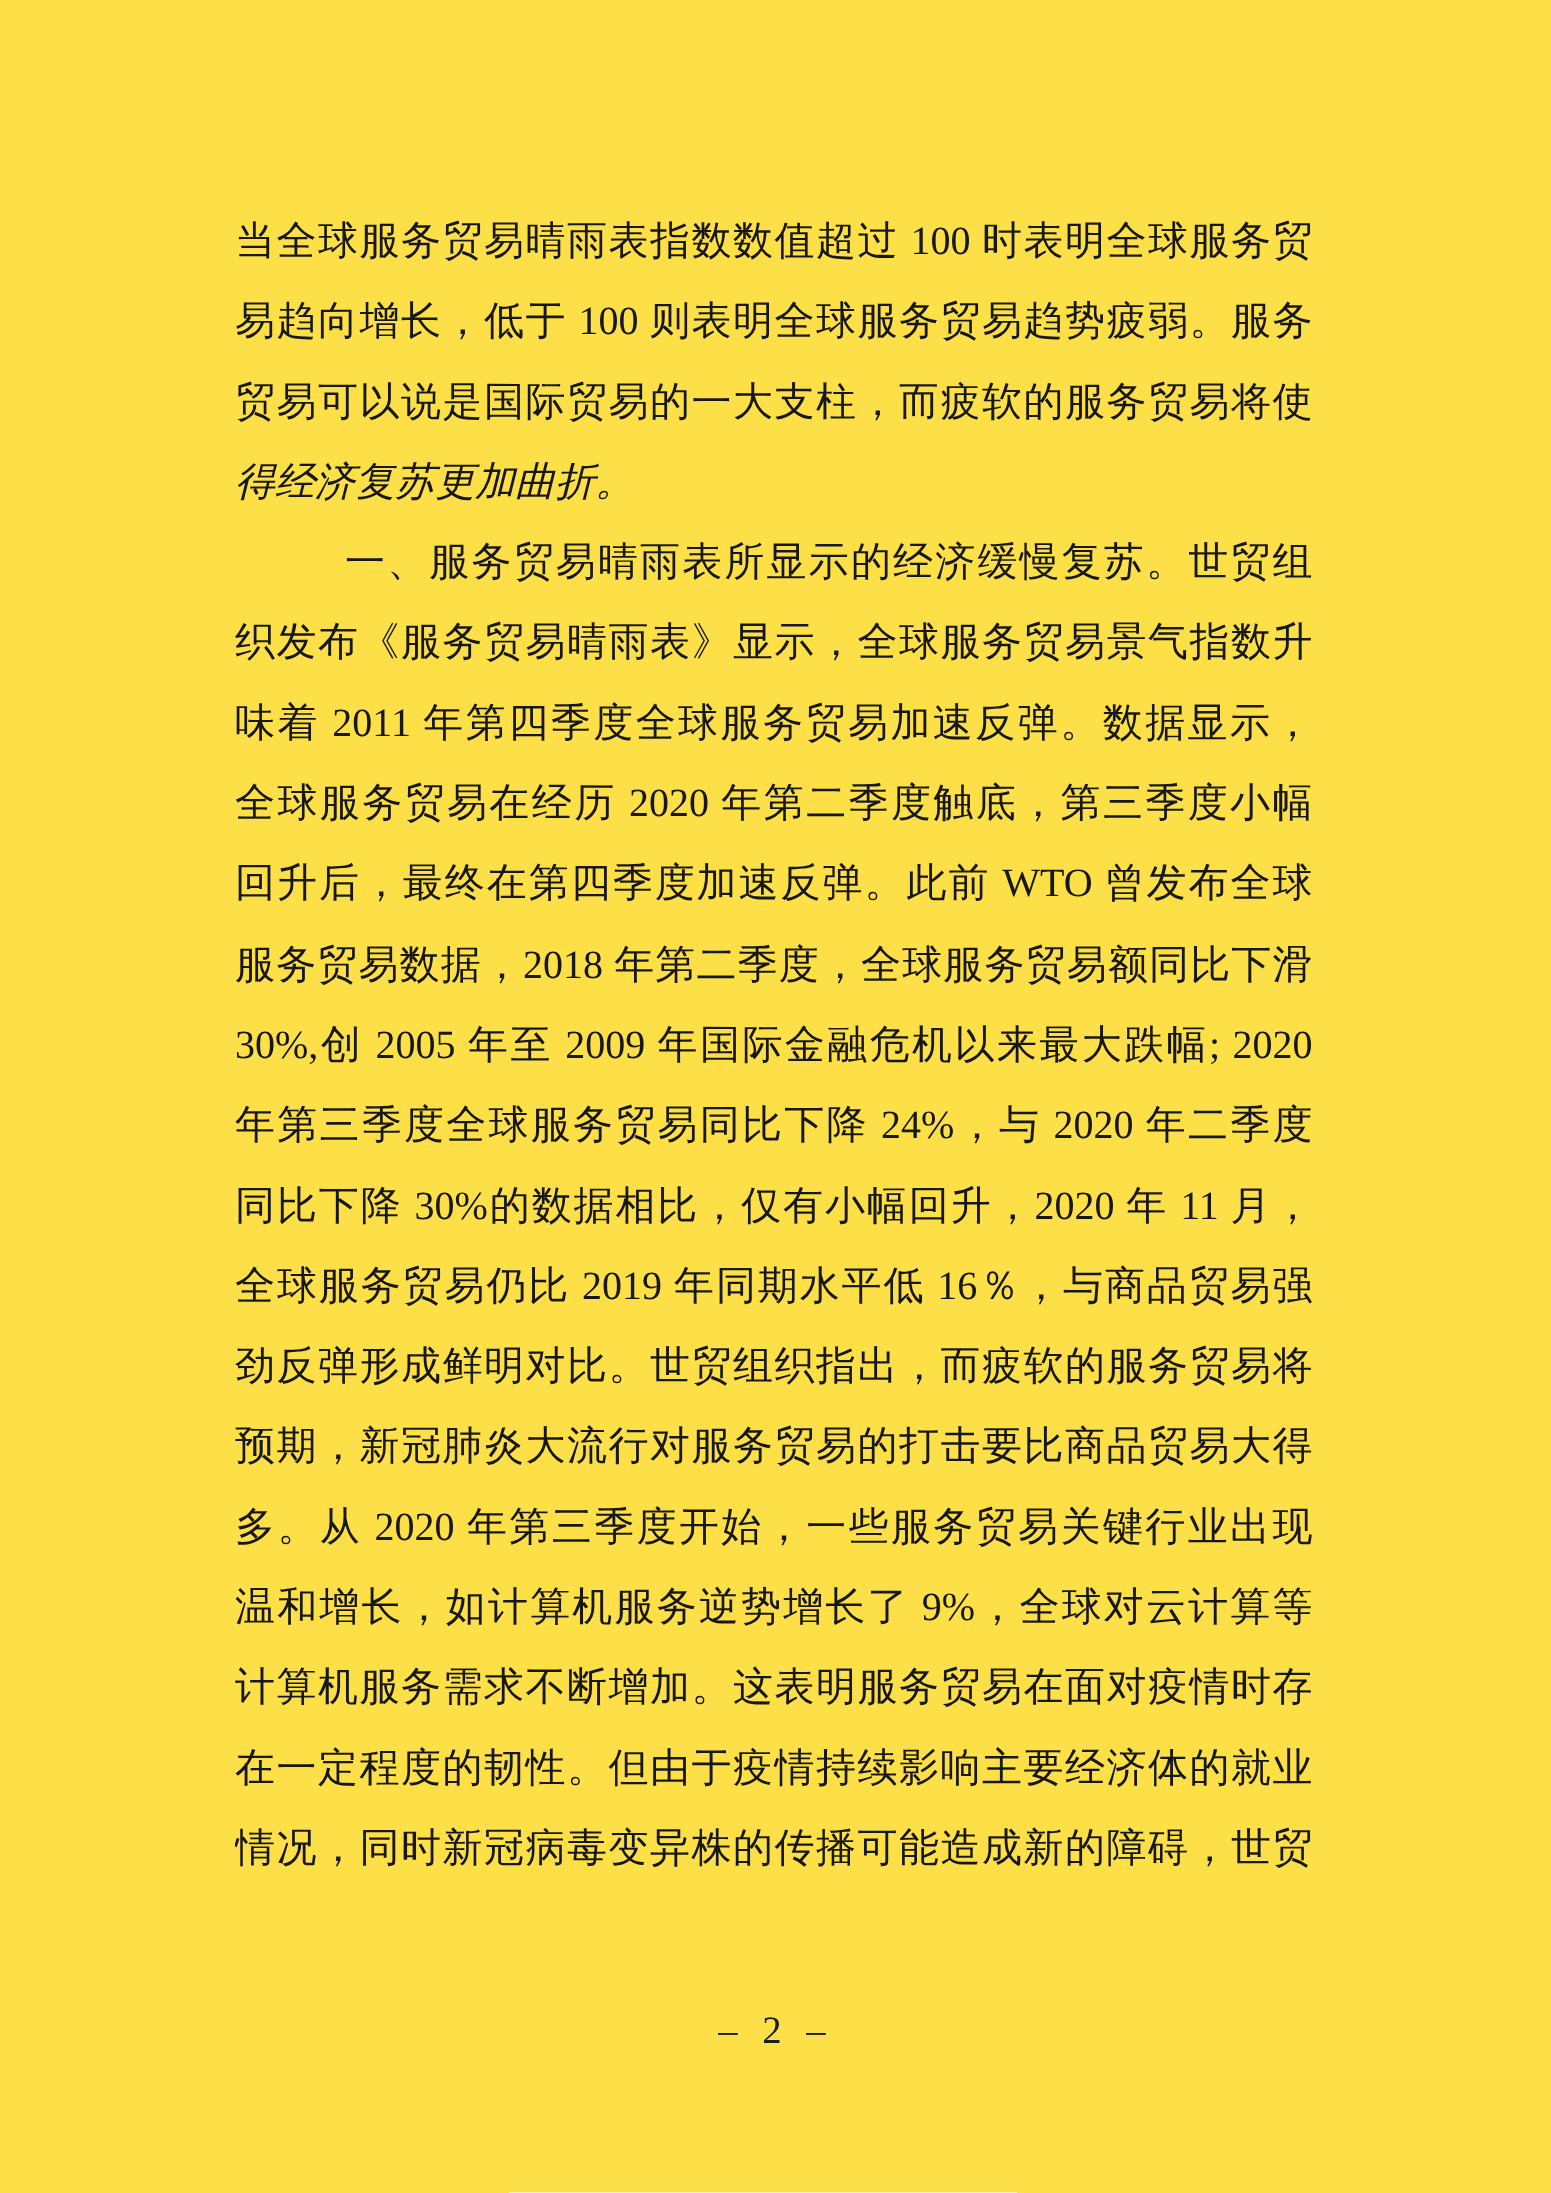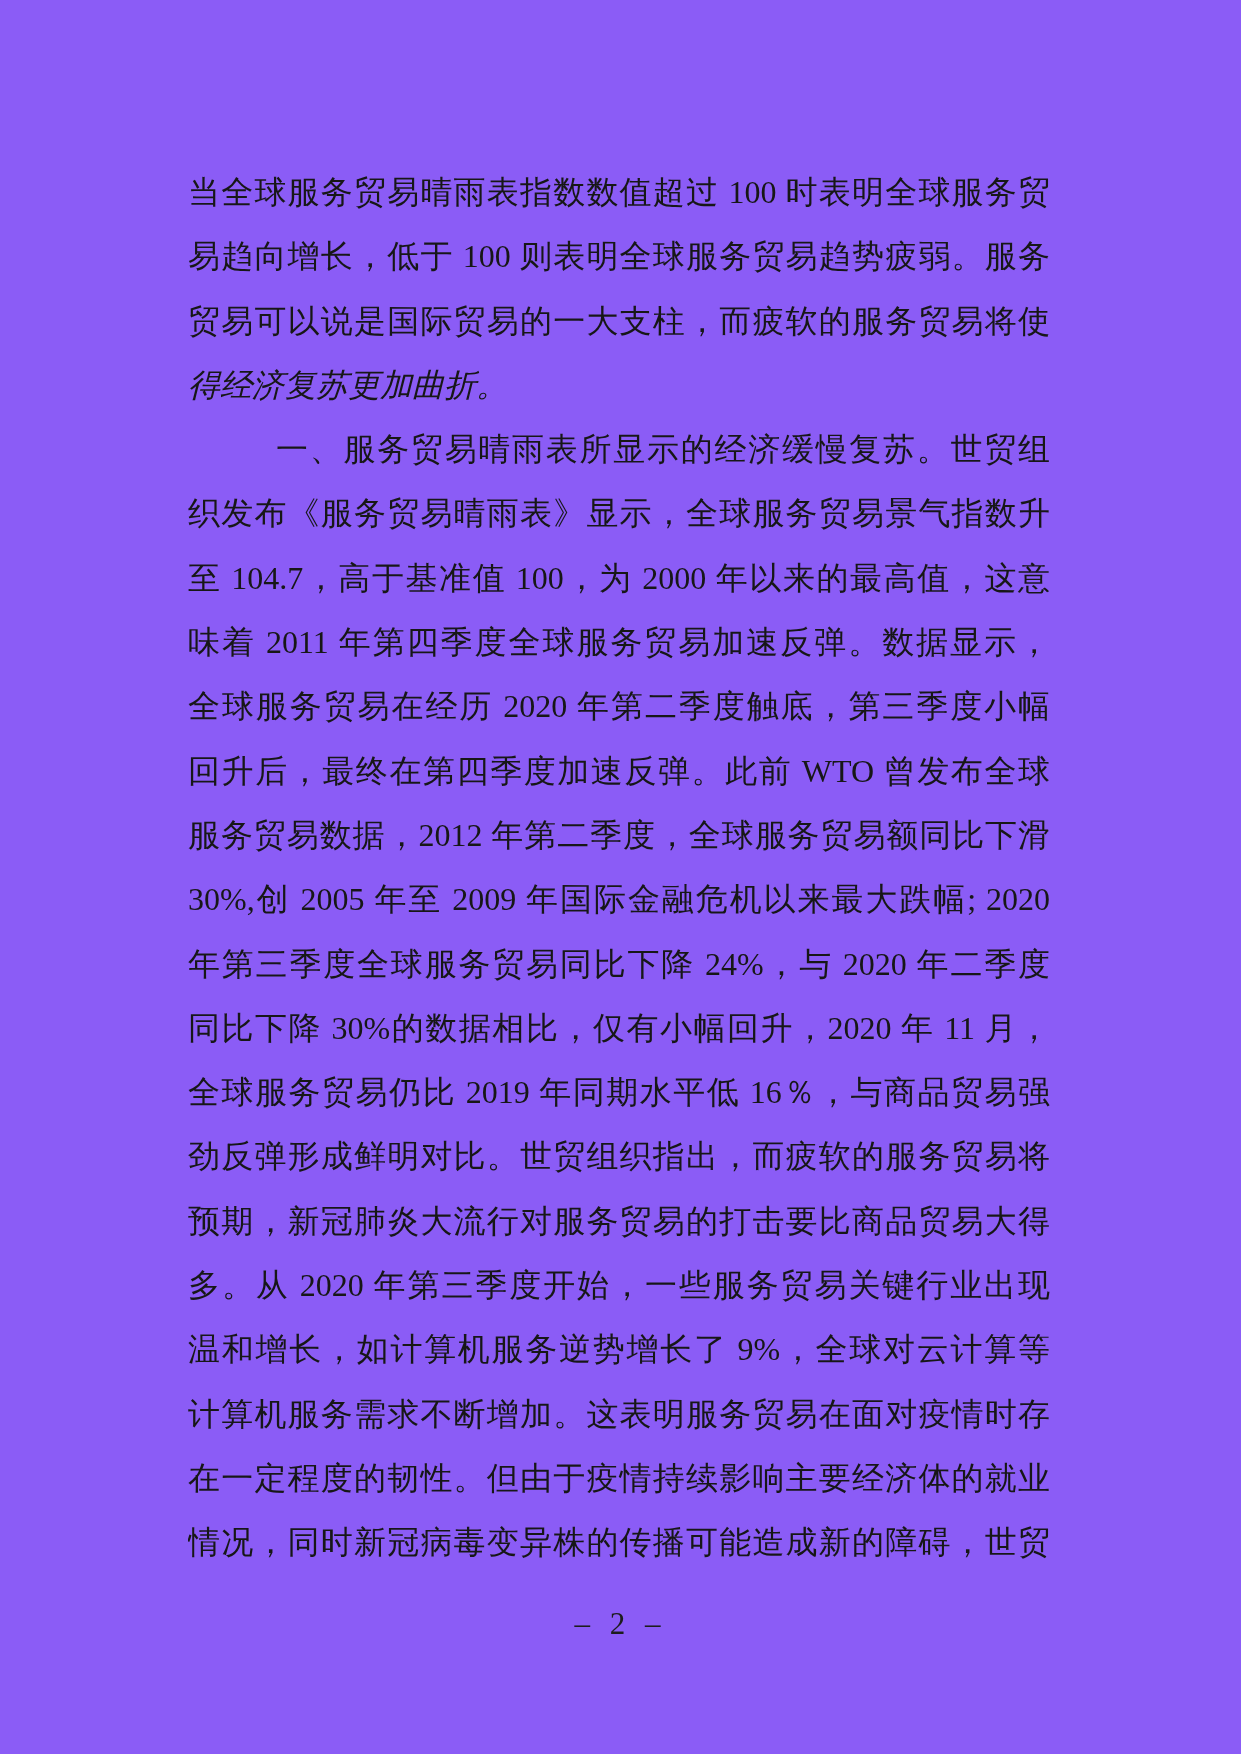--- a/index.html
+++ b/index.html
@@ -4,21 +4,21 @@
 <style>
   html, body {
     margin: 0;
     padding: 0;
     background: #ffffff;
   }
   .page {
     position: relative;
     width: 1241px;
     height: 1754px;
-    background: #8b5cf6;
+    background: #fde047;
     overflow: hidden;
     font-family: "Liberation Serif", "DejaVu Serif", serif;
   }
   .textblock {
     position: absolute;
     left: 188px;
     top: 160px;
     width: 862px;
   }
   .line {
@@ -62,25 +62,24 @@
 <body>
 
 <div class="page">
   <div class="textblock" id="textblock">
       <div class="line"><span class="seg">当全球服务贸易晴雨表指数数值超过 100 时表明全球服务贸</span></div>
       <div class="line"><span class="seg">易趋向增长，低于 100 则表明全球服务贸易趋势疲弱。服务</span></div>
       <div class="line"><span class="seg">贸易可以说是国际贸易的一大支柱，而疲软的服务贸易将使</span></div>
       <div class="line no-fill"><span class="seg">得经济复苏更加曲折。</span></div>
       <div class="line indent"><span class="seg bold">一、服务贸易晴雨表所显示的经济缓慢复苏。</span><span class="seg">世贸组</span></div>
       <div class="line"><span class="seg">织发布《服务贸易晴雨表》显示，全球服务贸易景气指数升</span></div>
-      <div class="line"><span class="seg">至 104.7，高于基准值 100，为 2000 年以来的最高值，这意</span></div>
       <div class="line"><span class="seg">味着 2011 年第四季度全球服务贸易加速反弹。数据显示，</span></div>
       <div class="line"><span class="seg">全球服务贸易在经历 2020 年第二季度触底，第三季度小幅</span></div>
       <div class="line"><span class="seg">回升后，最终在第四季度加速反弹。此前 WTO 曾发布全球</span></div>
-      <div class="line"><span class="seg">服务贸易数据，2012 年第二季度，全球服务贸易额同比下滑</span></div>
+      <div class="line"><span class="seg">服务贸易数据，2018 年第二季度，全球服务贸易额同比下滑</span></div>
       <div class="line"><span class="seg">30%,创 2005 年至 2009 年国际金融危机以来最大跌幅; 2020</span></div>
       <div class="line"><span class="seg">年第三季度全球服务贸易同比下降 24%，与 2020 年二季度</span></div>
       <div class="line"><span class="seg">同比下降 30%的数据相比，仅有小幅回升，2020 年 11 月，</span></div>
       <div class="line"><span class="seg">全球服务贸易仍比 2019 年同期水平低 16％，与商品贸易强</span></div>
       <div class="line"><span class="seg">劲反弹形成鲜明对比。世贸组织指出，而疲软的服务贸易将使</span></div>
       <div class="line"><span class="seg">预期，新冠肺炎大流行对服务贸易的打击要比商品贸易大得</span></div>
       <div class="line"><span class="seg">多。从 2020 年第三季度开始，一些服务贸易关键行业出现</span></div>
       <div class="line"><span class="seg">温和增长，如计算机服务逆势增长了 9%，全球对云计算等</span></div>
       <div class="line"><span class="seg">计算机服务需求不断增加。这表明服务贸易在面对疫情时存</span></div>
       <div class="line"><span class="seg">在一定程度的韧性。但由于疫情持续影响主要经济体的就业</span></div>

